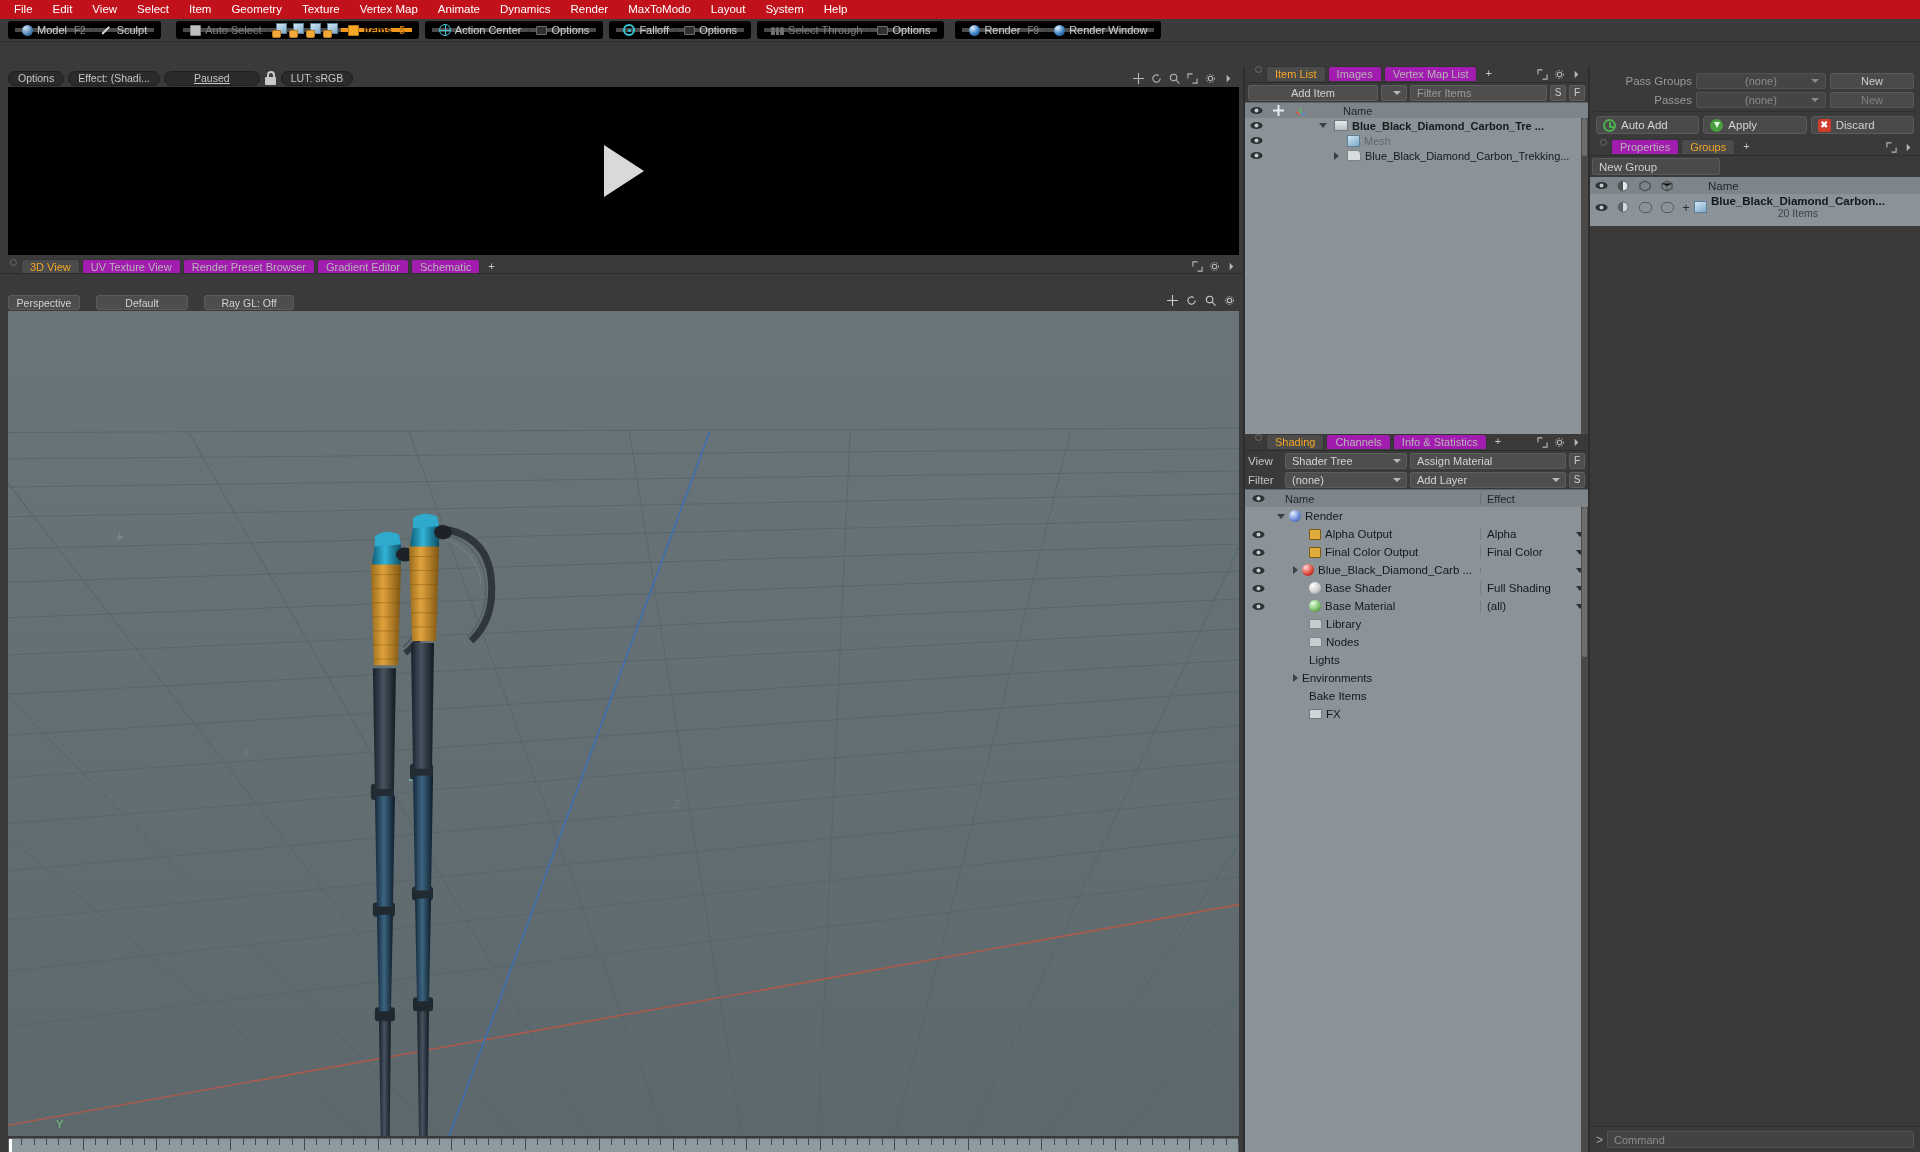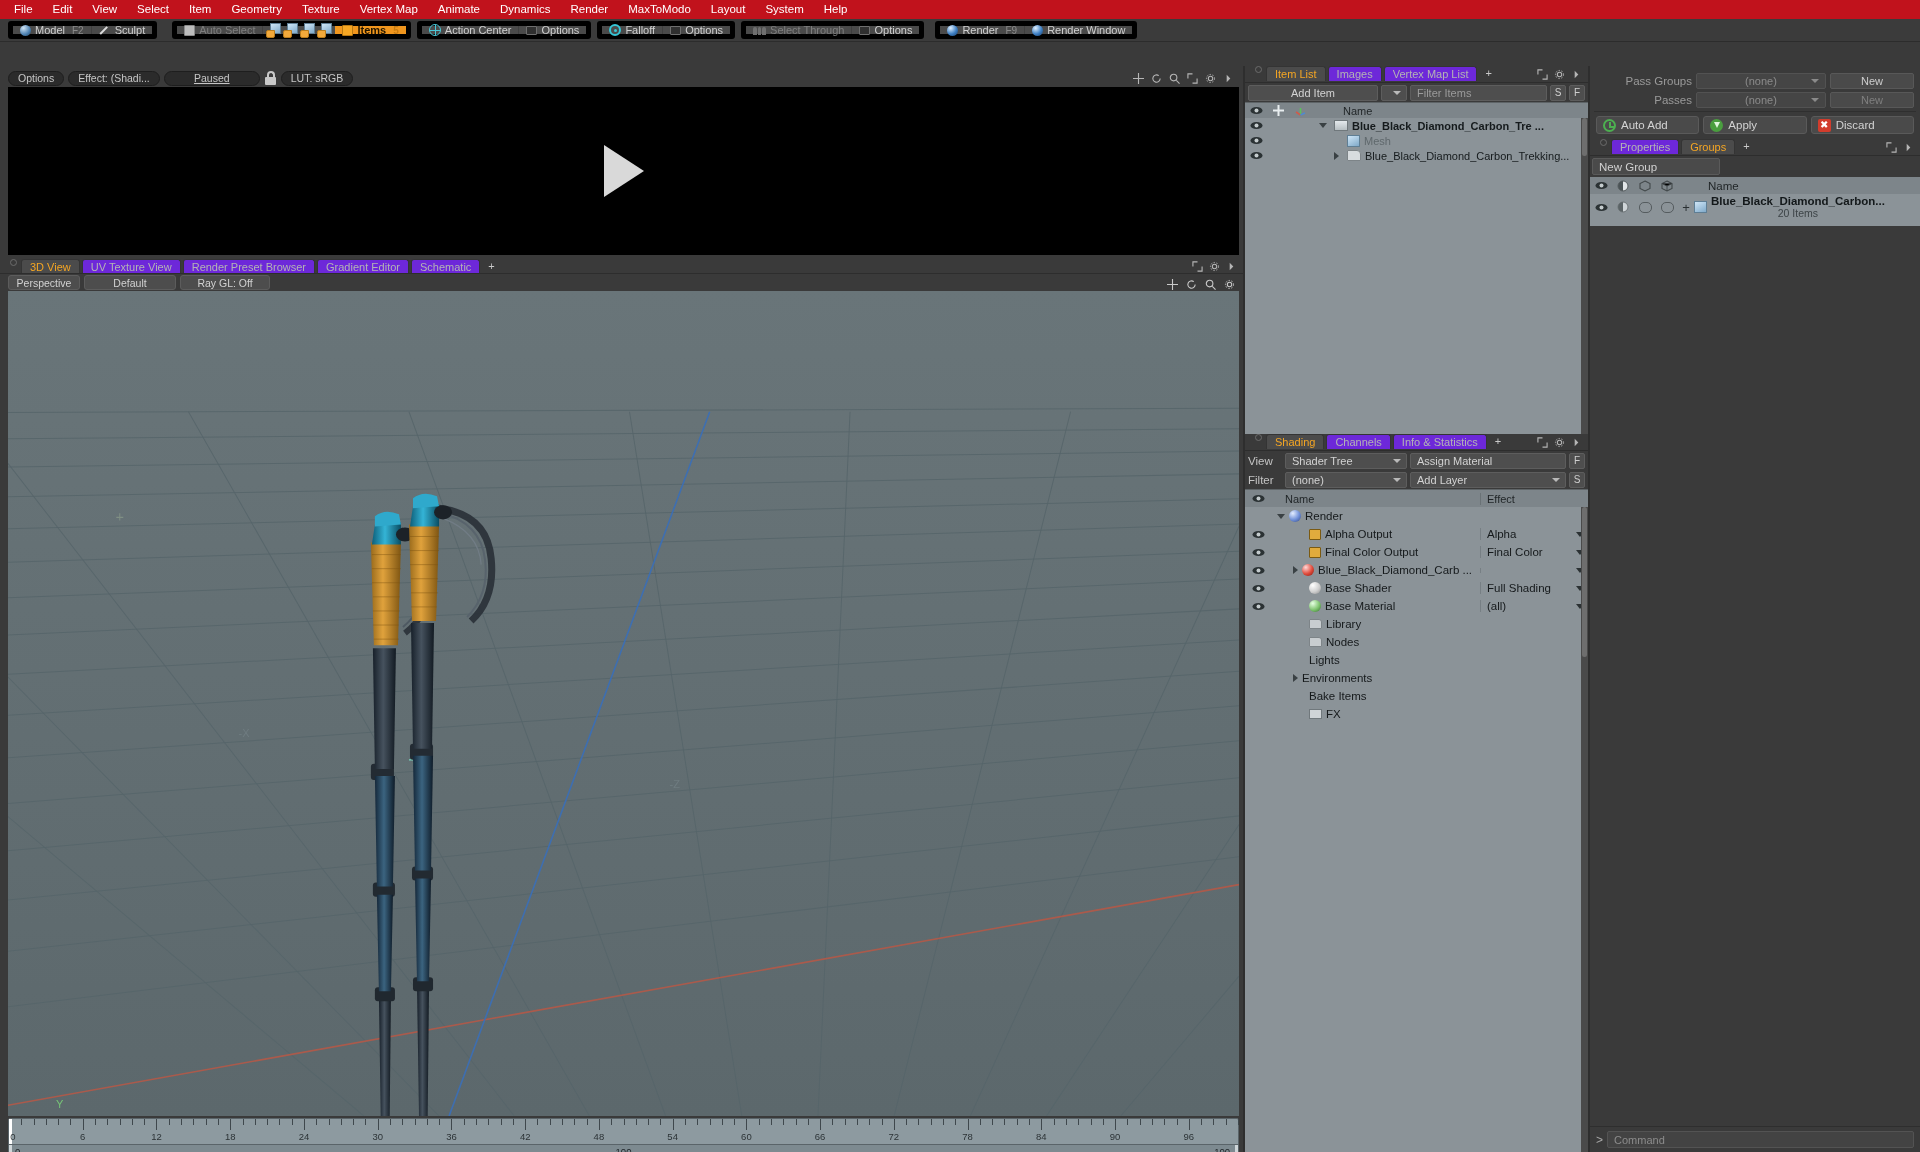--- a/index.html
+++ b/index.html
@@ -38,21 +38,21 @@
     padding-left: 4px; color: #ffffff; font-size: 11.5px;
   }
   .menubar .mi { padding: 0 10px; line-height: 19px; white-space: nowrap; }
 
   
   .modebar {
     height: 23px; background: #3b3b3b; display: flex; align-items: stretch;
     border-bottom: 1px solid #2c2c2c;
   }
   .tgroup { display: flex; align-items: stretch; background: #4a4a4a;
-    border: 5px solid #000000; border-radius: 3px; margin: 2px 3px 2px 3px; }
+    border: 7px solid #000000; border-radius: 3px; margin: 2px 3px 2px 3px; }
   .tbtn {
     display: flex; align-items: center; gap: 4px; padding: 0 7px;
     font-size: 11px; color: #cfcfcf; white-space: nowrap; background: #4a4a4a;
     border-right: 1px solid #3e3e3e;
   }
   .tbtn:last-child { border-right: none; }
   .tbtn.dim { color: #7e7e7e; }
   .tbtn.hot { background: #f0961e; color: #201500; font-weight: bold; }
   .tbtn .key { color: #8a8a8a; font-size: 10px; margin-left: 3px; }
   .tbtn.hot .key { color: #c77b10; }
@@ -104,30 +104,30 @@
     display:flex; align-items:center; justify-content:center; }
   .play-tri { width:0;height:0;border-left:40px solid #d9d9d9;
     border-top:26px solid transparent;border-bottom:26px solid transparent; }
   .mini-ico { width:11px;height:11px; color:#b6b6b6; display:block; }
 
   
   .tabstrip { height:17px; display:flex; 
     background:#3a3a3a; padding-left:10px; position:relative; }
   .tabstrip::before{content:"";position:absolute;left:0;right:0;bottom:0;height:1px;background:#2d2d2d;}
   .tab { height:15px; padding:0 8px; font-size:11px; color:#b4b4b4; line-height:15px;
-    background:#6d28d9; border:1px solid #343434; border-bottom:none;
+    background:#a21caf; border:1px solid #343434; border-bottom:none;
     border-radius:3px 3px 0 0; margin-right:2px; white-space:nowrap;}
   .tab.active { background:#4b4b4b; color:#f5a623; }
   .tab.plus { color:#c9c9c9; background:transparent; border:none; padding:0 6px;}
   .tabstrip .right-ico { margin-left:auto; display:flex; gap:6px; padding-right:6px; align-items:center;}
   .dot-left { width:7px;height:7px;border-radius:50%;border:1px solid #6b6b6b; margin:0 4px 3px 0;}
 
   
   .vp-wrap { flex:1 1 auto; margin:0 4px 0 8px; display:flex; flex-direction:column;}
-  .vp-toolbar { height:17px; display:flex; align-items:flex-end; gap:4px; padding:1px 0; }
+  .vp-toolbar { height:17px; display:flex; align-items:flex-start; gap:16px; padding:1px 0;margin-top:20px; }
   .vp-toolbar .pill { border-radius:3px; background:#4d4d4d; border:1px solid #5c5c5c; color:#d2d2d2;}
   .vp-toolbar .right-ico{ margin-left:auto; display:flex; gap:8px; padding-right:4px; align-items:center;}
   .viewport { position:relative; flex:1 1 auto; overflow:hidden;
     background:#626f73; }
   .vp-stats { position:absolute; right:6px; bottom:6px; text-align:right;
     font-size:10.5px; color:#c6cfd2; line-height:14px; }
   .vp-stats .hot { color:#f5a623; }
 
   
   .timeline { margin:2px 4px 0 8px; }

